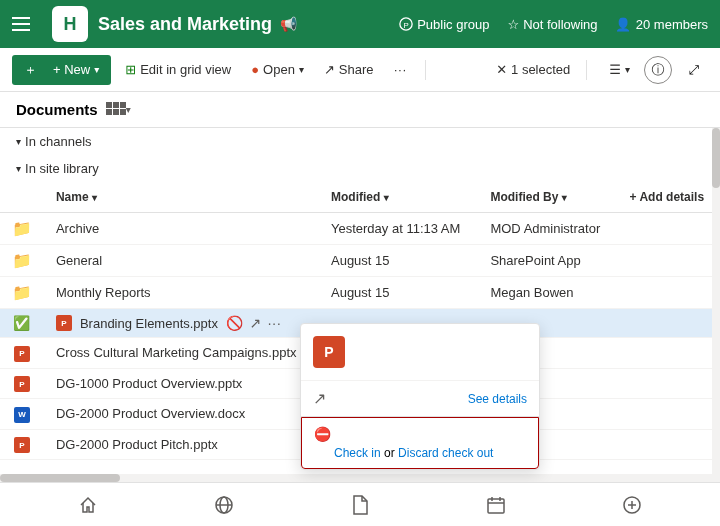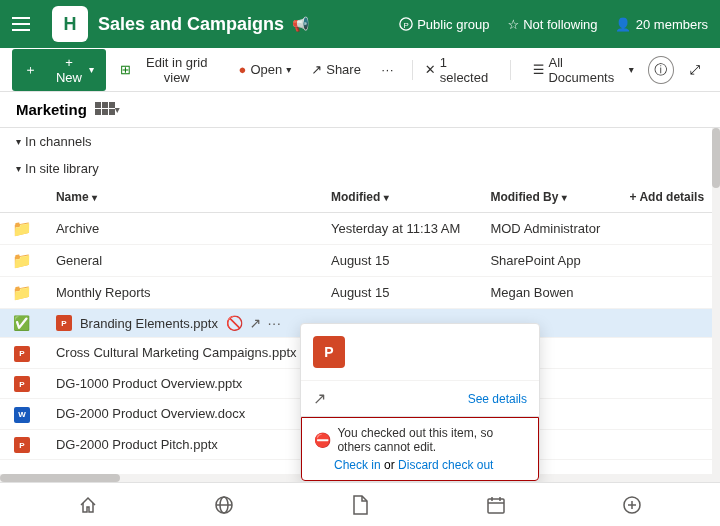--- a/index.html
+++ b/index.html
@@ -301,21 +301,21 @@
 
 <div class="top-bar">
   <div class="hamburger-btn">
     <div class="hamburger-line"></div>
     <div class="hamburger-line"></div>
     <div class="hamburger-line"></div>
   </div>
   <div class="logo-icon">
     <span class="logo-letter">H</span>
   </div>
-  <span class="group-title">Sales and Campaigns</span>
+  <span class="group-title">Sales and Marketing</span>
   <span class="megaphone-icon" style="font-size:14px;">📢</span>
   <div class="top-bar-actions">
     <span>
       <svg width="14" height="14" viewBox="0 0 16 16" fill="white">
           <circle cx="8" cy="8" r="7" fill="none" stroke="white" stroke-width="1.5"></circle>
           <text x="8" y="12" text-anchor="middle" font-size="9" fill="white">P</text>
         </svg>
       <span>Public group</span>
     </span>
     <span>
@@ -352,29 +352,28 @@
     <span>···</span>
   </button>
   <div class="toolbar-divider"></div>
   <div class="selected-badge">
     <span style="cursor:pointer;">✕</span>
     <span>1 selected</span>
   </div>
   <div class="toolbar-divider" style="margin-left:8px;"></div>
   <div class="all-docs-btn" style="margin-left:4px;">
     <span>☰</span>
-    <span>All Documents</span>
     <span style="font-size:10px;">▾</span>
   </div>
   <div class="info-btn">ⓘ</div>
   <div class="expand-btn">⤢</div>
 </div>
 
 <div class="docs-header">
-  <span class="docs-title">Marketing</span>
+  <span class="docs-title">Documents</span>
   <div class="view-icon">
     <svg width="20" height="16" viewBox="0 0 20 16">
       <rect x="0" y="0" width="6" height="6" fill="#605e5c"></rect>
       <rect x="7" y="0" width="6" height="6" fill="#605e5c"></rect>
       <rect x="14" y="0" width="6" height="6" fill="#605e5c"></rect>
       <rect x="0" y="7" width="6" height="6" fill="#605e5c"></rect>
       <rect x="7" y="7" width="6" height="6" fill="#605e5c"></rect>
       <rect x="14" y="7" width="6" height="6" fill="#605e5c"></rect>
     </svg>
     <span style="font-size:10px;color:#605e5c;">▾</span>
@@ -525,21 +524,20 @@
     <div class="tooltip-header">
       <div class="tooltip-pptx-icon">P</div>
     </div>
     <div class="tooltip-actions">
       <span class="tooltip-share-icon">↗</span>
       <a class="see-details-link">See details</a>
     </div>
     <div class="tooltip-warning">
       <div class="warning-row">
         <span class="warning-icon">⛔</span>
-        <span>You checked out this item, so others cannot edit.</span>
       </div>
       <div class="warning-links">
         <a class="warning-link">Check in</a>
         <span> or </span>
         <a class="warning-link">Discard check out</a>
       </div>
     </div>
   </div>
 
   <div class="hscrollbar" style="bottom:0;">

